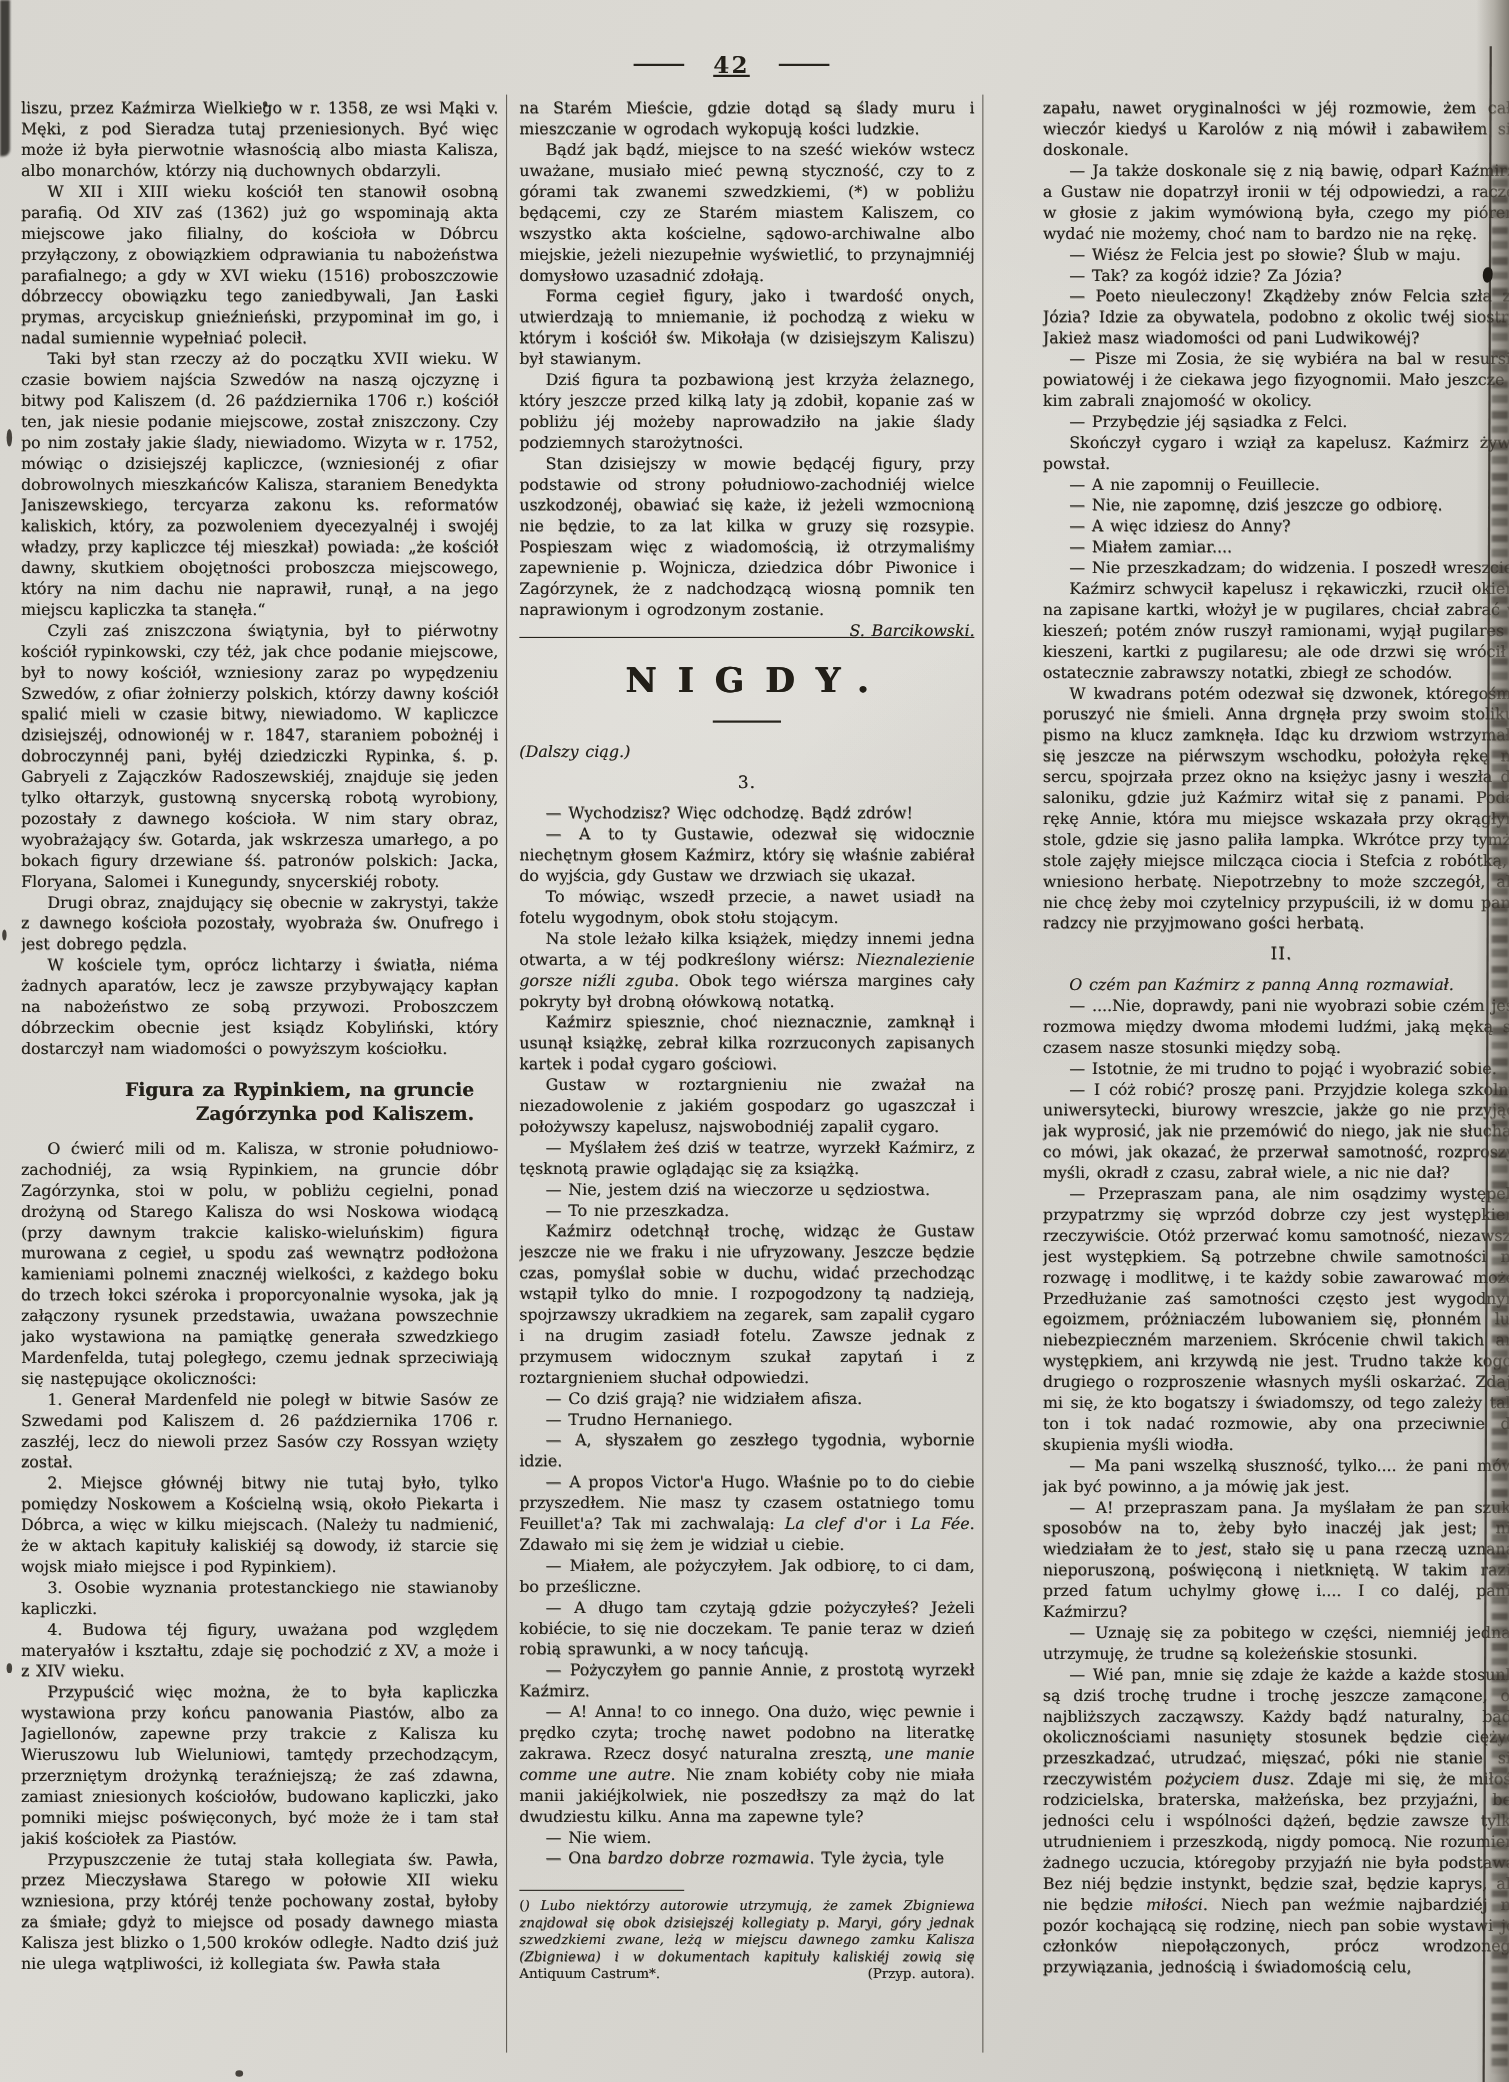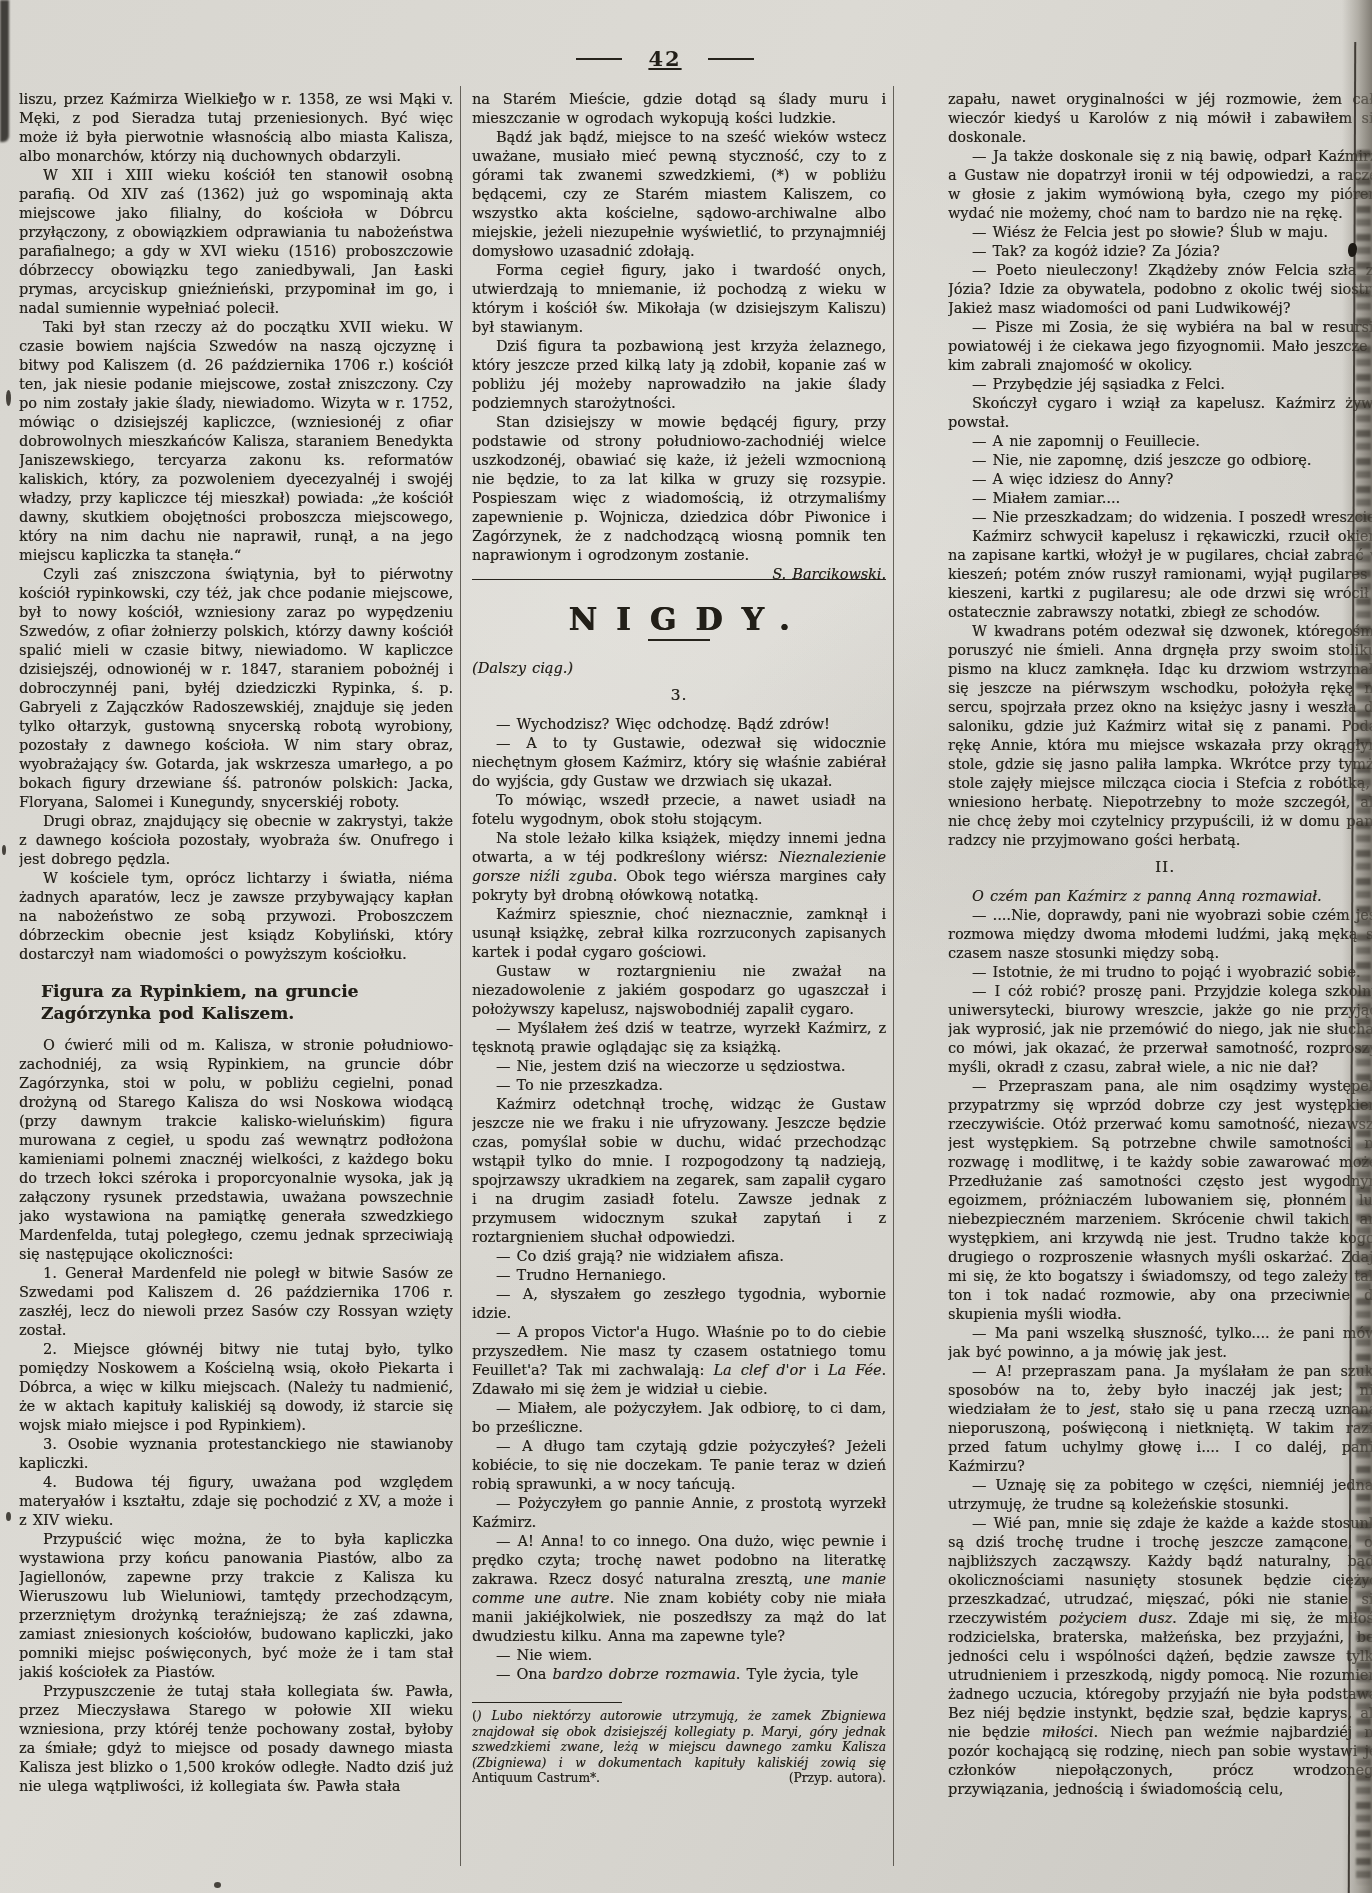--- a/index.html
+++ b/index.html
@@ -37,26 +37,26 @@
   #col-mid   {left:472px;width:414px;}
   #col-right {left:948px;width:434px;}
   .vrule{
     position:absolute;top:86px;height:1780px;width:1.4px;
     background:rgba(52,48,40,.72);
   }
   
   .p{margin:0;text-align:justify;}
   .ind{text-indent:24px;}
   .col-heading{
-    margin:16px 22px 12px;text-align:left;
+    margin:16px 22px 12px;text-align:right;
     font-size:17px;line-height:22px;font-weight:bold;
   }
   .hrule{border:0;border-top:1.7px solid #26231c;margin:14px 0 0 0;}
   .story-title{
-    margin:30px 0 10px;text-align:center;
+    margin:30px 0 26px;text-align:center;
     font-size:31px;font-weight:bold;
     letter-spacing:0.62em;padding-left:0.62em;
     text-shadow:0.8px 0 0 currentColor, 0.3px 0.3px 0.4px rgba(34,30,22,.55);
   }
   .title-rule{width:62px;border:0;border-top:2.2px solid #26231c;margin:0 auto 18px auto;}
   .caption{margin:16px 0 8px;font-style:italic;font-size:14.5px;}
   .section-no{margin:8px 0 10px;text-align:center;font-size:15.5px;letter-spacing:1px;}
   .subheading{font-style:italic;}
   .sig{float:right;font-style:italic;padding-left:12px;}
   .attr{float:right;padding-left:12px;}

